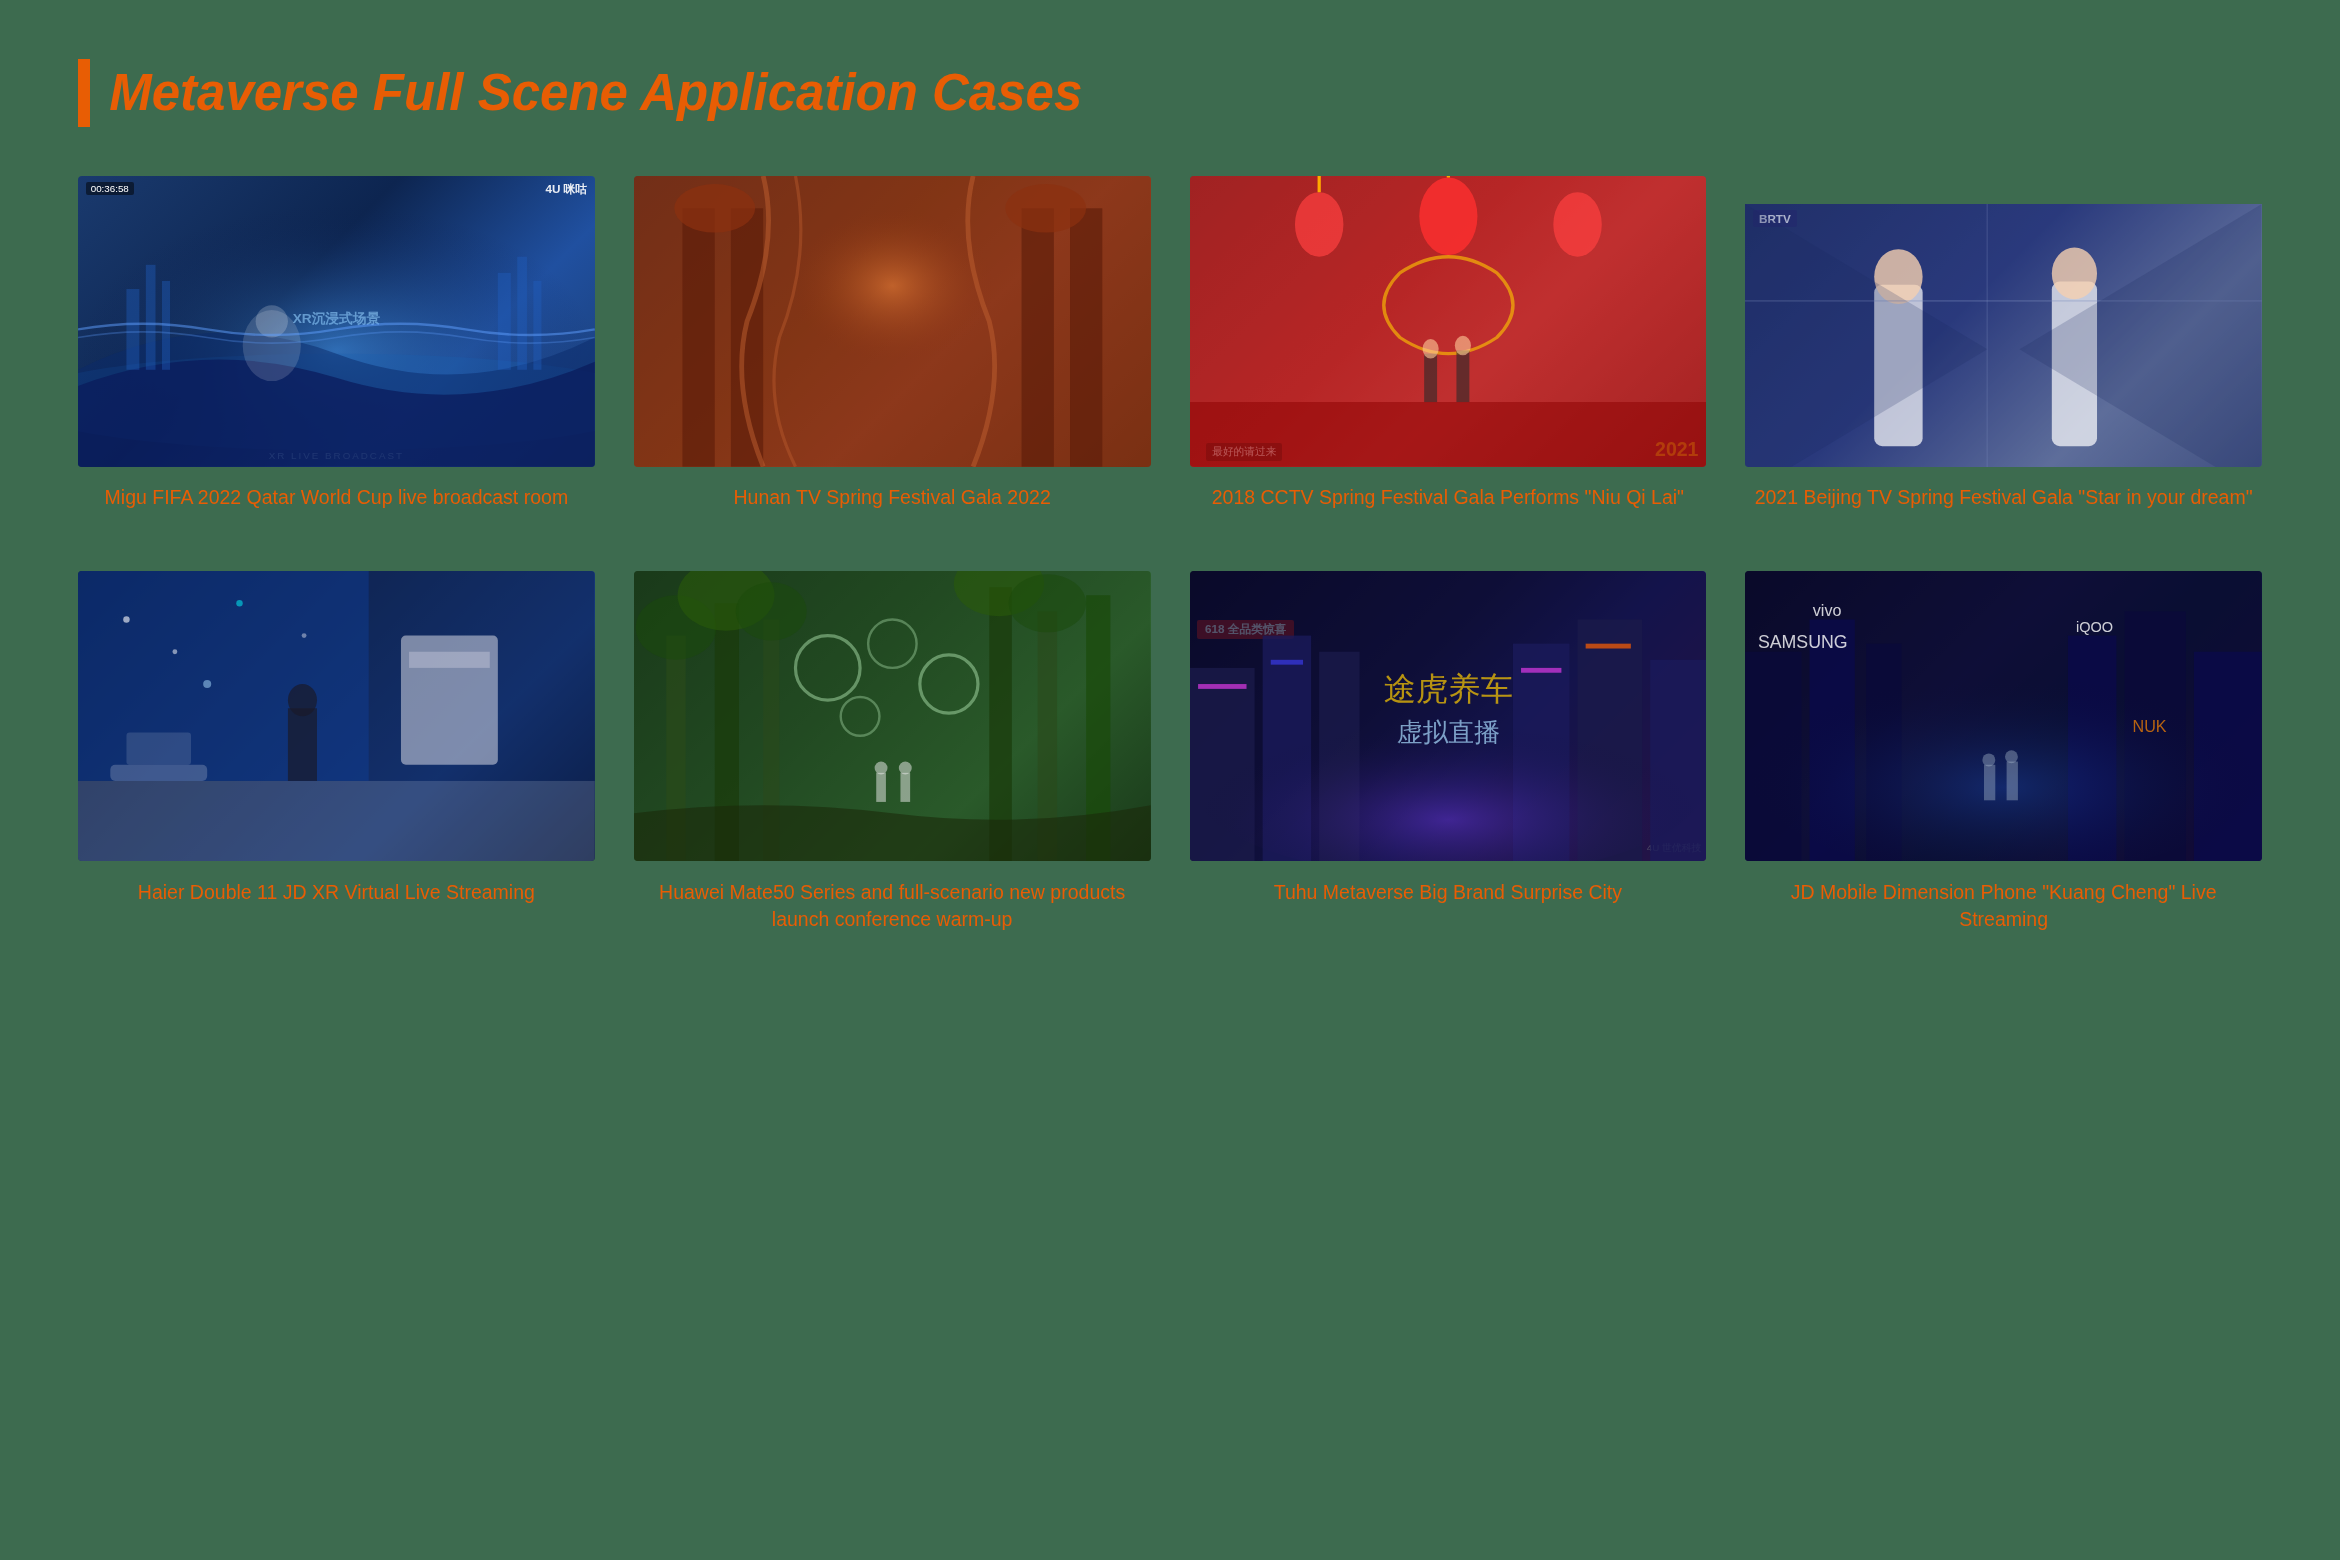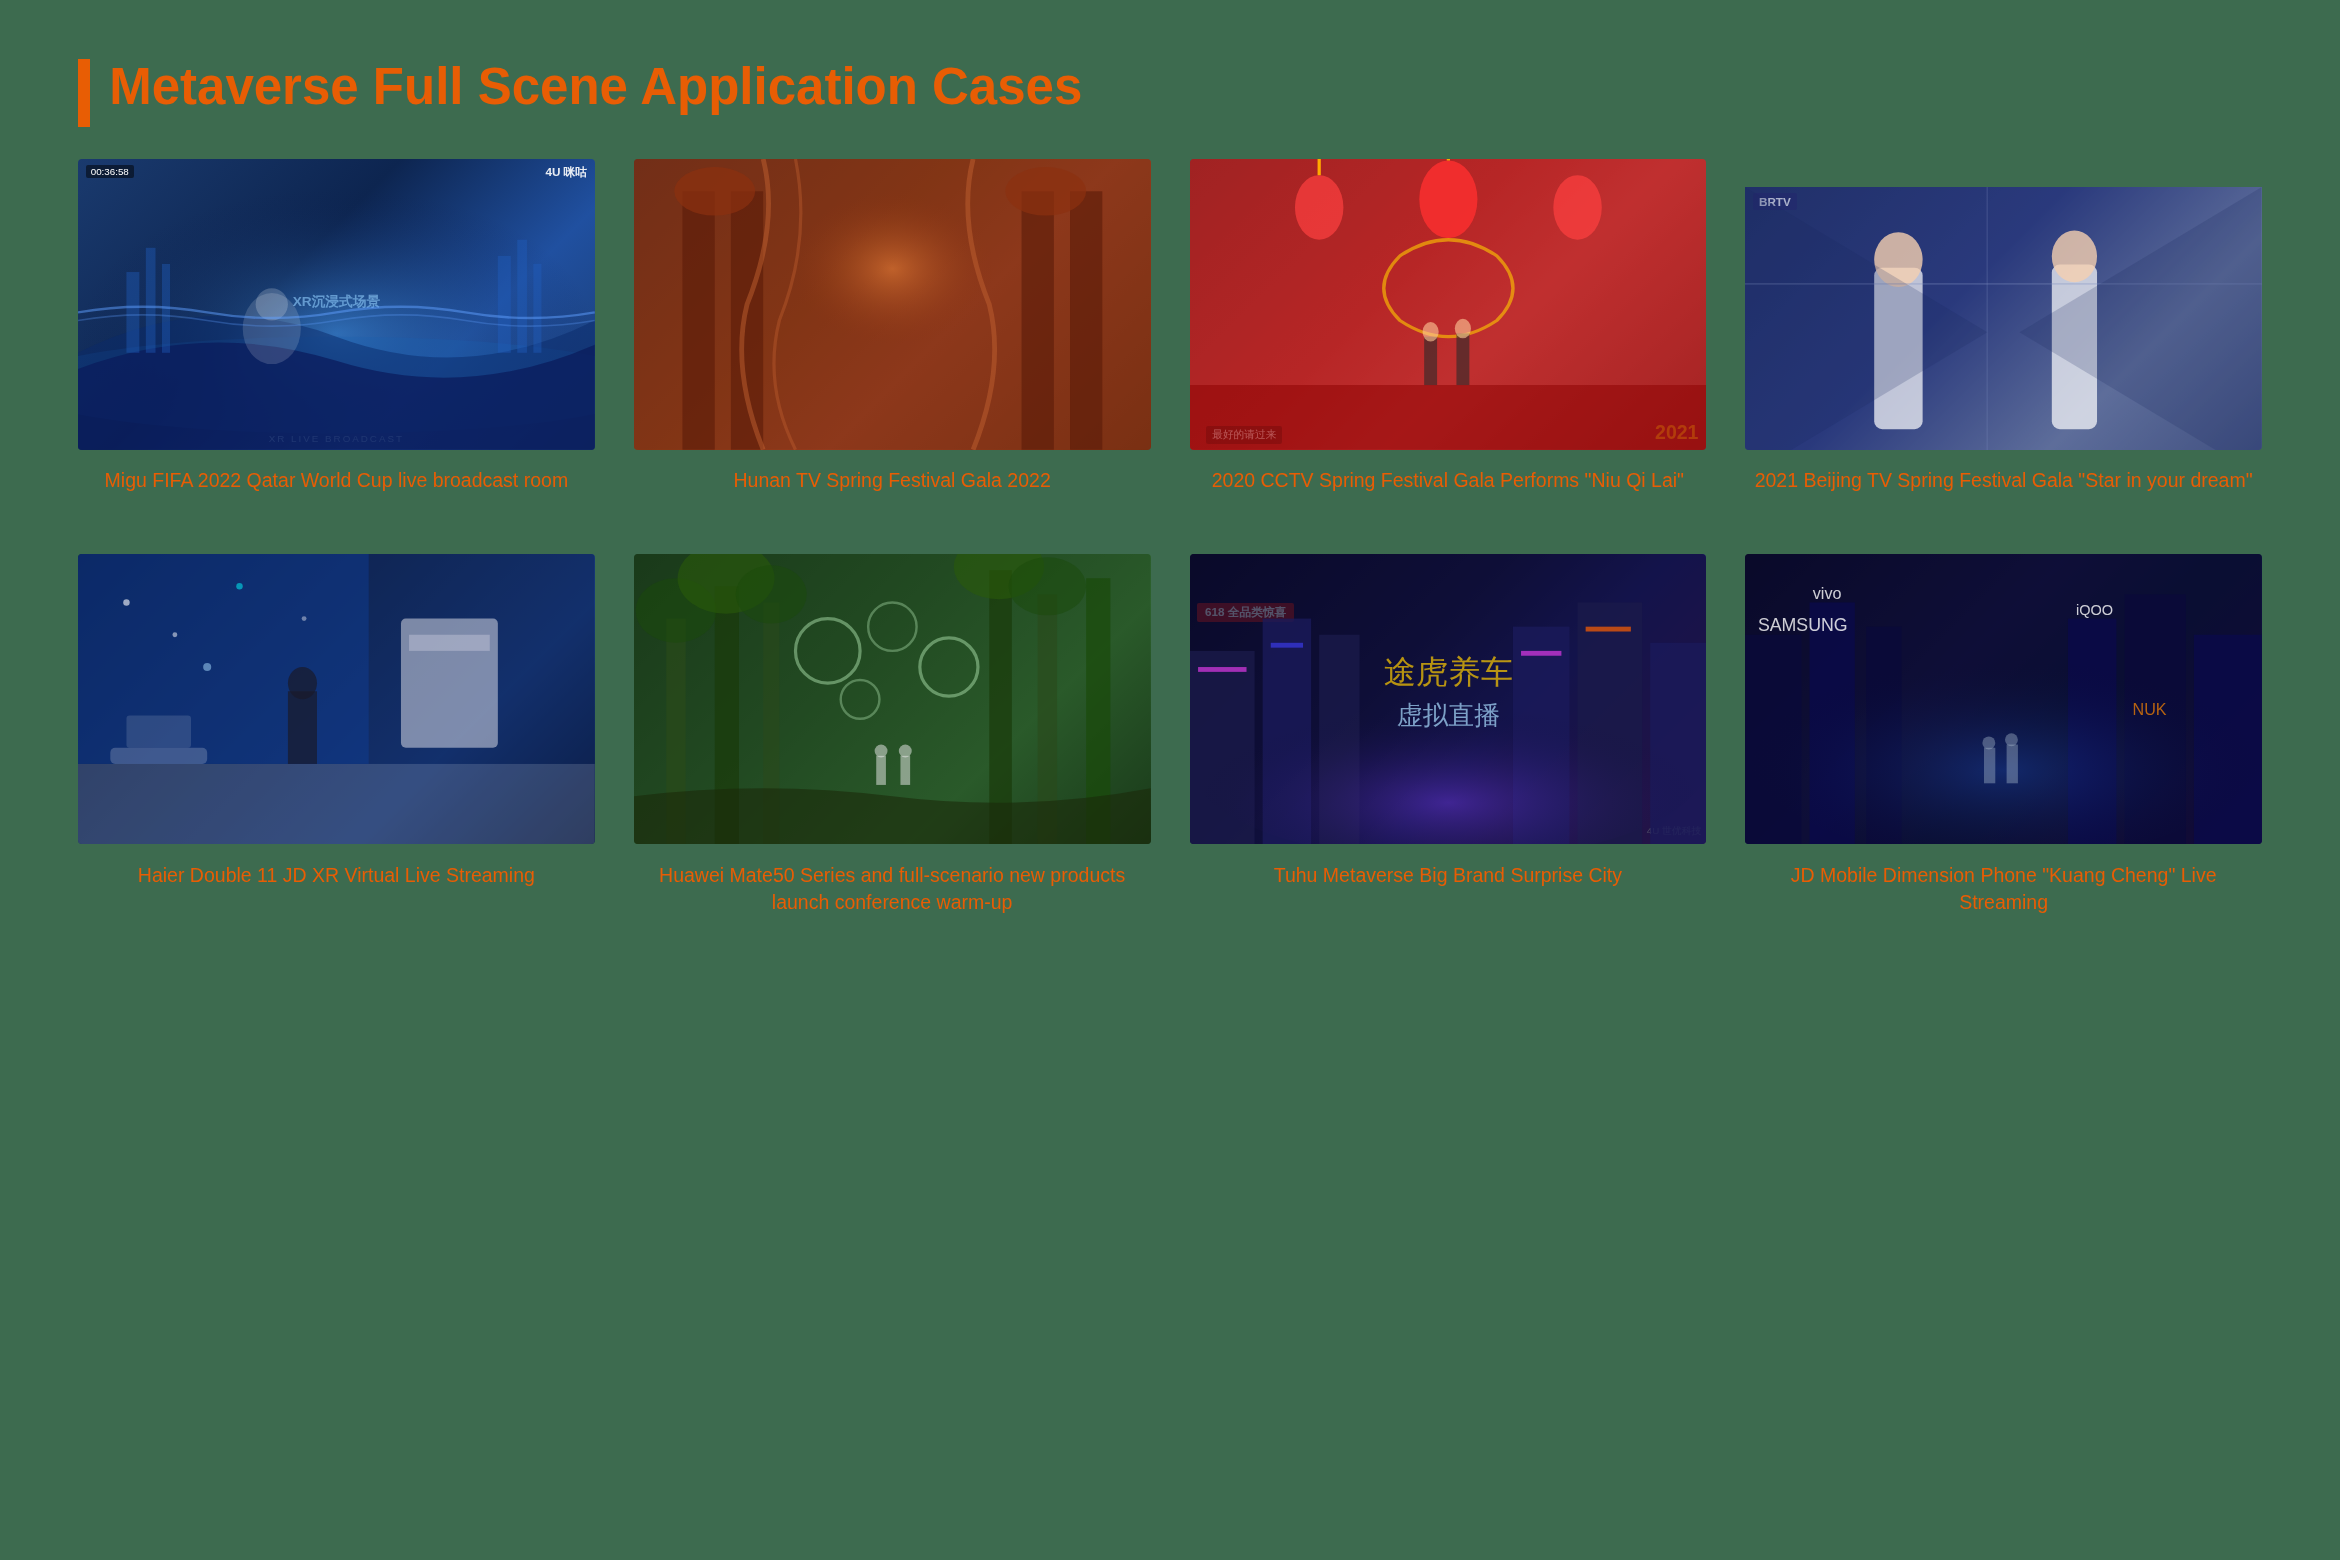--- a/index.html
+++ b/index.html
@@ -6,22 +6,23 @@
 
     body {
       background-color: #3d6b4f;
       font-family: 'Arial', sans-serif;
       min-height: 100vh;
       padding: 59px 78px;
     }
 
     .page-header {
       display: flex;
-      align-items: flex-start;
-      margin-bottom: 32px;
+      align-items: center;
+      margin-bottom: 49px;
+      font-style: italic;
     }
 
     .header-accent {
       width: 11.7px;
       height: 68px;
       background-color: #e85d04;
       margin-right: 19.5px;
       flex-shrink: 0;
     }
 
@@ -236,21 +237,21 @@
         <path d="M130 60 Q160 40 190 60 Q210 80 190 100 Q160 120 130 100 Q110 80 130 60Z" stroke="#ffcc00" stroke-width="2" fill="none" opacity="0.6"></path>
 
         <rect x="145" y="110" width="8" height="30" fill="#2a2a2a" opacity="0.6"></rect>
         <ellipse cx="149" cy="107" rx="5" ry="6" fill="#ffcc99" opacity="0.6"></ellipse>
         <rect x="165" y="108" width="8" height="32" fill="#2a2a2a" opacity="0.6"></rect>
         <ellipse cx="169" cy="105" rx="5" ry="6" fill="#ffcc99" opacity="0.6"></ellipse>
       </svg>
     </div>
         </div>
       </div>
-      <div class="card-label">2020 CCTV Spring Festival Gala Performs "Niu Qi Lai"</div>
+      <div class="card-label">2018 CCTV Spring Festival Gala Performs "Niu Qi Lai"</div>
     </div>
     <div class="card">
       <div class="card-thumbnail">
         <div class="card-thumb-inner thumb-beijing">
           <div style="position: absolute; top: 5.9px; left: 7.8px; font-size: 11.7px; color: white; font-weight: bold; background: rgba(30, 30, 100, 0.7); padding: 2px 5.9px; border-radius: 2px;">BRTV</div>
           <div style="position: absolute; bottom: 5.9px; right: 7.8px; font-size: 19.5px; font-weight: bold; color: rgb(255, 204, 0); opacity: 0.7;">2021</div>
           <div class="thumb-overlay">
       <svg class="svg-deco" viewBox="0 0 320 180" preserveAspectRatio="none">
         <rect width="320" height="180" fill="#2a3a7a" opacity="0.4"></rect>
 

